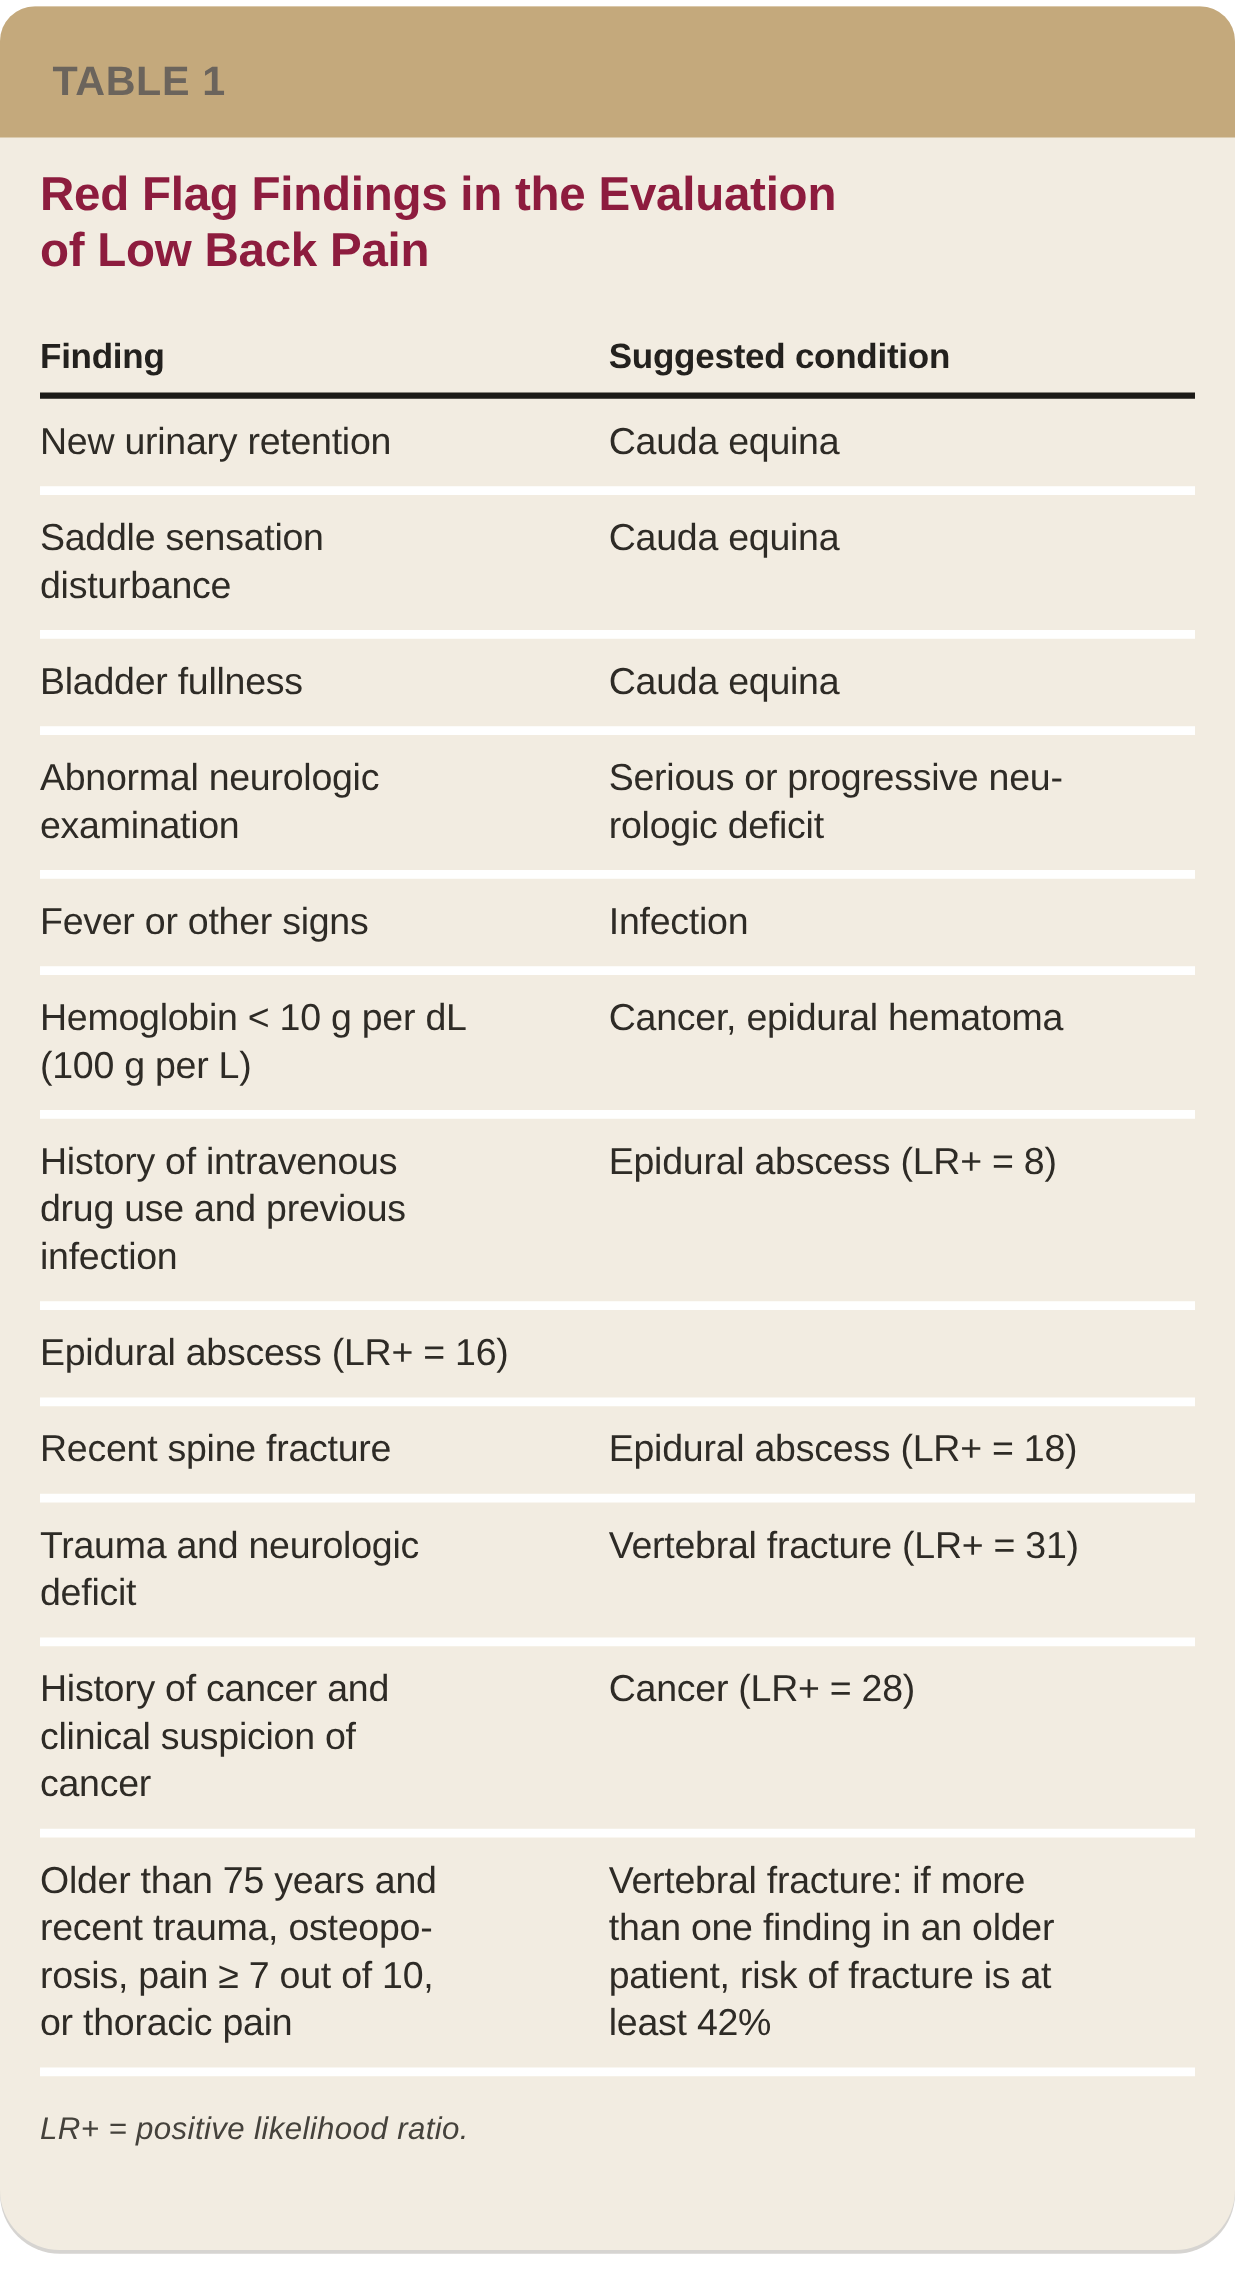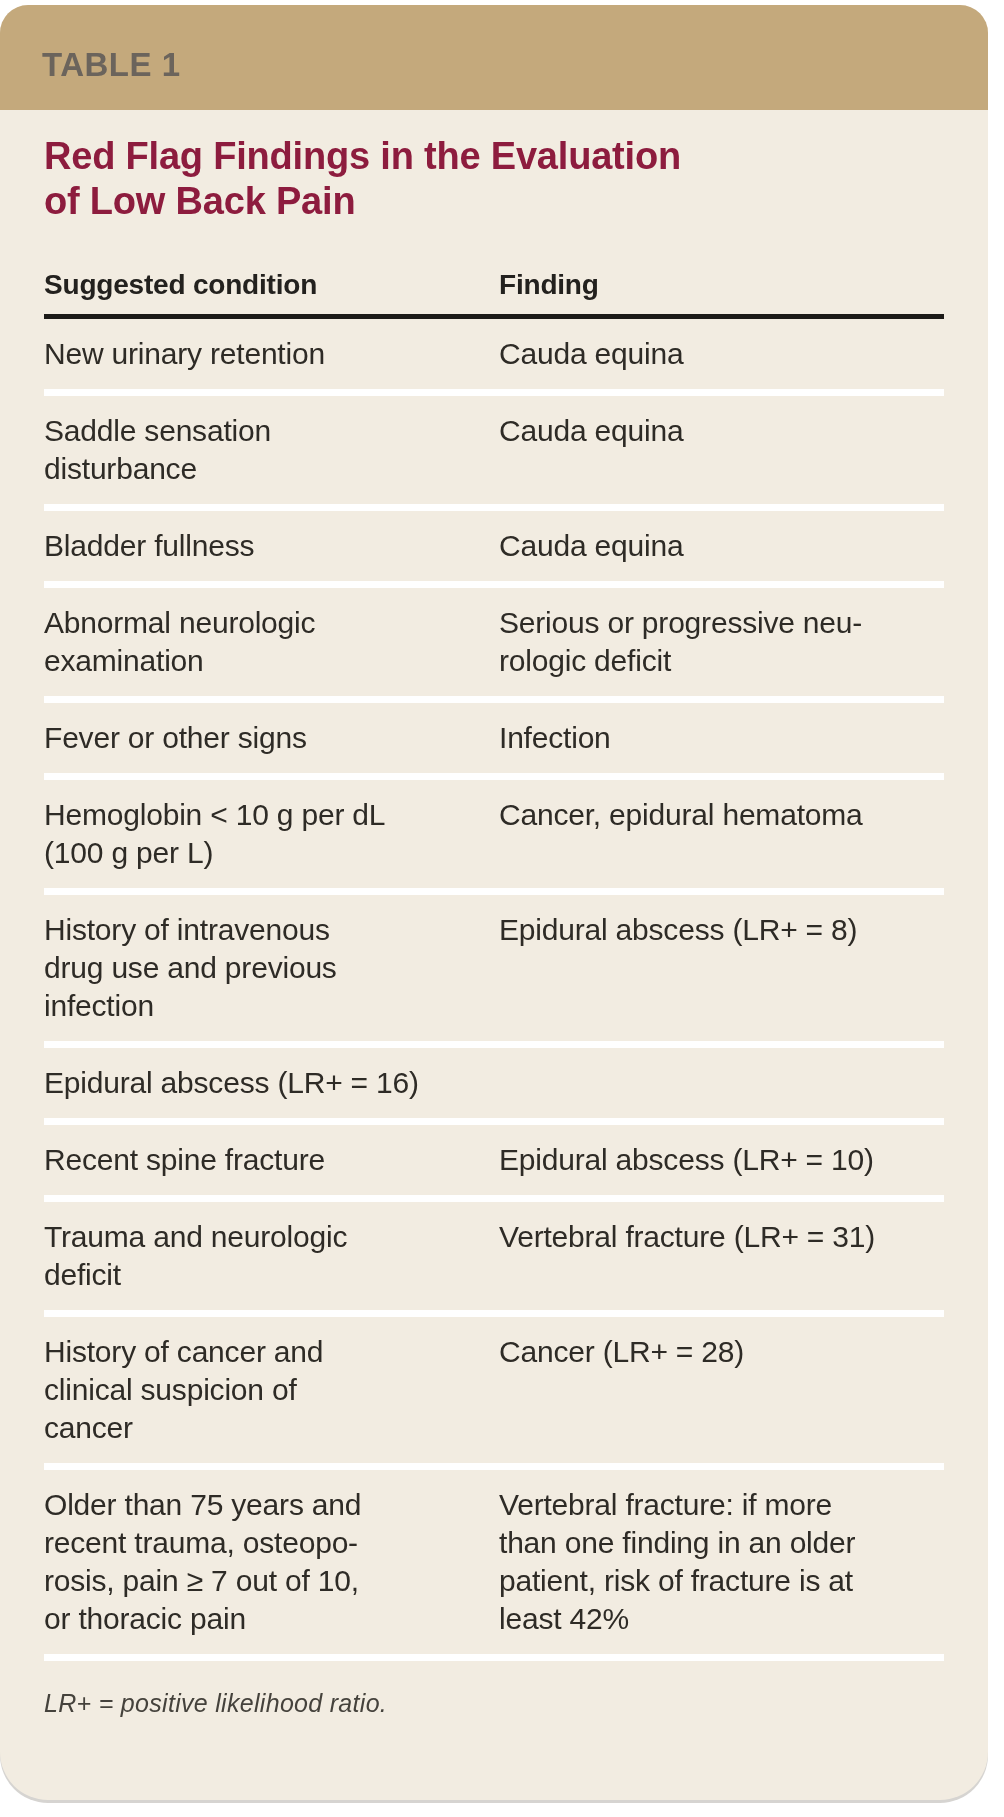--- a/index.html
+++ b/index.html
@@ -34,21 +34,21 @@
     background:var(--header-bar);
     display:flex;align-items:center;
     padding:14px 0 0 42px;
     box-sizing:border-box;
   }
   .tag{
     font-size:33px;font-weight:bold;
     color:var(--tag-text);
     letter-spacing:0.5px;
   }
-  .card-content{padding:0 44px;box-sizing:border-box;}
+  .card-content{padding:0 32px;box-sizing:border-box;}
   .title{
     margin:24px 0 0 0;
     font-size:38px;font-weight:bold;
     color:var(--title-text);
     line-height:45px;
     letter-spacing:-0.2px;
     white-space:pre-line;
   }
   .colheads{
     display:grid;grid-template-columns:455px 1fr;
@@ -86,22 +86,22 @@
 <body>
 
 <div class="card">
   <div class="card-header">
     <span class="tag">TABLE 1</span>
   </div>
   <div class="card-content">
     <h1 class="title">Red Flag Findings in the Evaluation
 of Low Back Pain</h1>
     <div class="colheads">
+      <span>Finding</span>
       <span>Suggested condition</span>
-      <span>Finding</span>
     </div>
     <div class="thick-rule"></div>
     <div id="rows">
   <div class="t-row">
     <div class="cell">New urinary retention</div>
     <div class="cell">Cauda equina</div>
   </div>
 
   <div class="t-row">
     <div class="cell">Saddle sensation
@@ -138,21 +138,21 @@
 infection</div>
     <div class="cell">Epidural abscess (LR+ = 8)</div>
   </div>
 
   <div class="t-row">
     <div class="cell">Epidural abscess (LR+ = 16)</div>
   </div>
 
   <div class="t-row">
     <div class="cell">Recent spine fracture</div>
-    <div class="cell">Epidural abscess (LR+ = 10)</div>
+    <div class="cell">Epidural abscess (LR+ = 18)</div>
   </div>
 
   <div class="t-row">
     <div class="cell">Trauma and neurologic
 deficit</div>
     <div class="cell">Vertebral fracture (LR+ = 31)</div>
   </div>
 
   <div class="t-row">
     <div class="cell">History of cancer and

